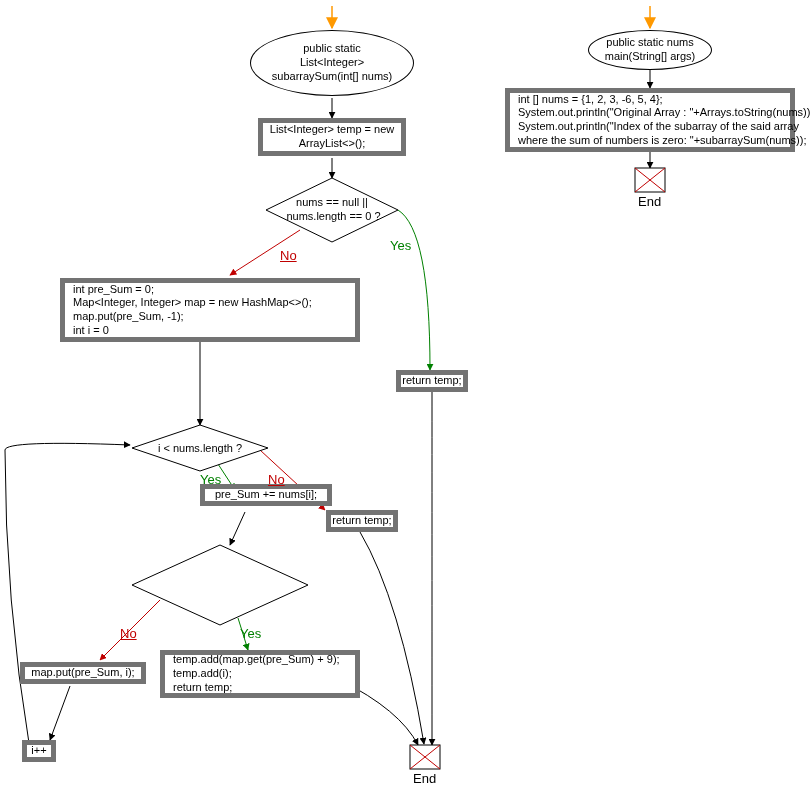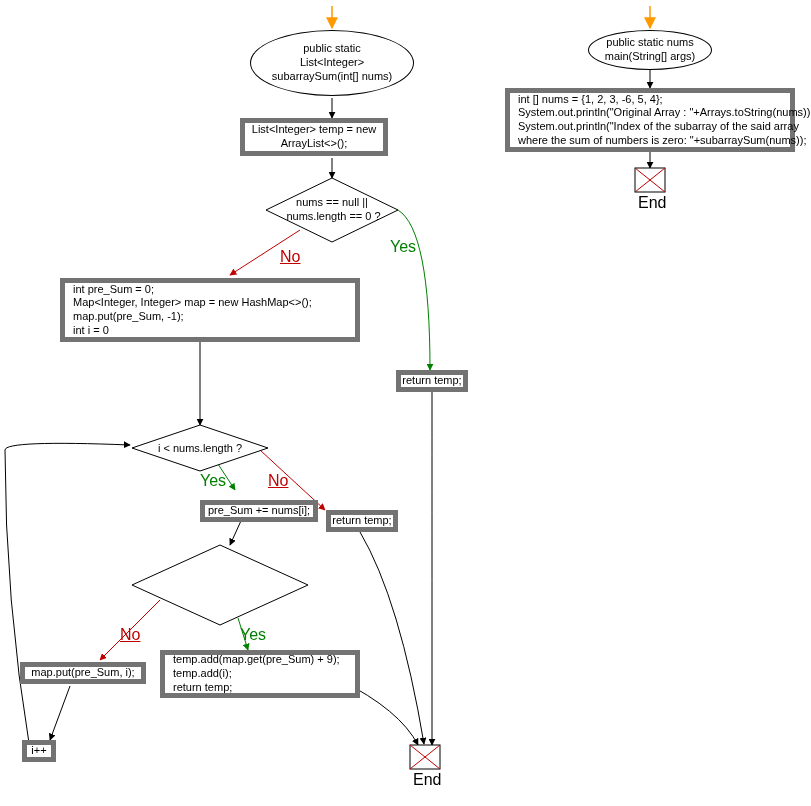--- a/index.html
+++ b/index.html
@@ -2,21 +2,21 @@
 <html><head>
 <meta charset="utf-8">
 <style>
   html,body{margin:0;padding:0;background:#fff;font-family:Arial,Helvetica,sans-serif;font-size:11px;color:#000;}
   .canvas{position:relative;width:811px;height:806px;}
   .node{position:absolute;box-sizing:border-box;text-align:center;display:flex;align-items:center;justify-content:center;padding:4px 8px;line-height:1.25;}
   .rect{border:5px solid #737373;background:#fff;}
   .txt{white-space:pre;}
   .ellipse{border:1px solid #000;border-radius:50%;background:#fff;}
   svg.edges{position:absolute;left:0;top:0;width:811px;height:806px;overflow:visible;}
-  .lbl{position:absolute;font-size:16px;}
+  .lbl{position:absolute;font-size:13px;}
   .yes{color:#008000;}
   .no{color:#c00000;text-decoration:underline;}
 </style>
 </head>
 <body>
 
 <div class="canvas">
 
 <svg class="edges">
   <defs>
@@ -82,21 +82,21 @@
     <line x1="0" y1="0" x2="30" y2="24" stroke="#c00000"></line>
     <line x1="30" y1="0" x2="0" y2="24" stroke="#c00000"></line>
   </g>
 </svg>
 
 <div class="node ellipse" style="left:250px;top:30px;width:164px;height:66px;">
       <span class="txt">public static
 List&lt;Integer&gt;
 subarraySum(int[] nums)</span>
     </div>
-<div class="node rect" style="left:240px;top:118px;width:148px;height:38px;">
+<div class="node rect" style="left:258px;top:118px;width:148px;height:38px;">
       <span class="txt">List&lt;Integer&gt; temp = new
 ArrayList&lt;&gt;();</span>
     </div>
 <div class="node" style="left:266px;top:193px;width:132px;height:34px;background:transparent;">
       <span class="txt">nums == null ||
  nums.length == 0 ?</span>
     </div>
 
 <div class="node rect" style="left:60px;top:278px;width:300px;height:64px;text-align:left;justify-content:flex-start;">
       <span class="txt" style="text-align:left;">int pre_Sum = 0;
@@ -106,21 +106,21 @@
     </div>
 
 <div class="node rect" style="left:396px;top:370px;width:72px;height:22px;">
       <span class="txt">return temp;</span>
     </div>
 
 <div class="node" style="left:140px;top:440px;width:120px;height:18px;background:transparent;">
       <span class="txt">i &lt; nums.length ?</span>
     </div>
 
-<div class="node rect" style="left:200px;top:500px;width:118px;height:22px;">
+<div class="node rect" style="left:200px;top:484px;width:132px;height:22px;">
       <span class="txt">pre_Sum += nums[i];</span>
     </div>
 <div class="node rect" style="left:326px;top:510px;width:72px;height:22px;">
       <span class="txt">return temp;</span>
     </div>
 
 
 <div class="node rect" style="left:160px;top:650px;width:200px;height:48px;text-align:left;justify-content:flex-start;">
       <span class="txt" style="text-align:left;">temp.add(map.get(pre_Sum) + 9);
 temp.add(i);

